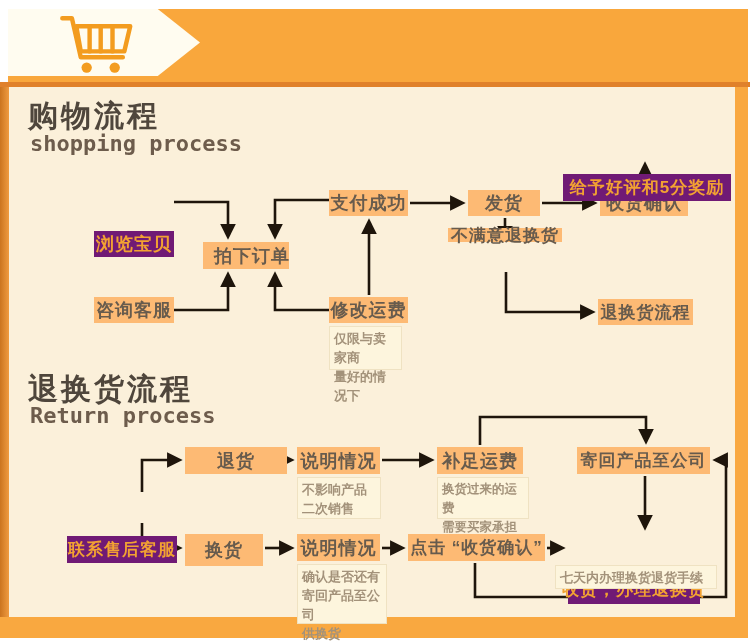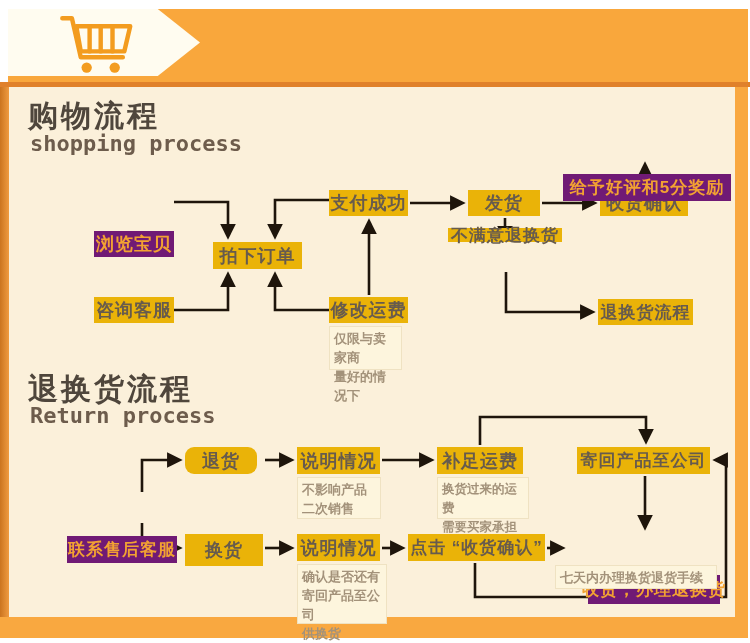--- a/index.html
+++ b/index.html
@@ -28,51 +28,51 @@
 
   
   .sec-title{position:absolute;font-size:30px;font-weight:bold;color:#4f463c;letter-spacing:3px;}
   .sec-sub{position:absolute;font-family:"DejaVu Sans Mono", monospace;font-weight:bold;
            font-size:22px;color:#6d5c4c;}
   #t-shop{left:28px;top:96px;}   #t-shop-sub{left:30px;top:131px;}
   #t-ret{left:28px;top:369px;}   #t-ret-sub{left:30px;top:403px;}
 
   
   .node{position:absolute;display:flex;align-items:center;justify-content:center;
-        background:#eab308;color:#675b4d;font-weight:bold;font-size:18px;
+        background:#fdba74;color:#675b4d;font-weight:bold;font-size:18px;
         letter-spacing:1px;white-space:nowrap;}
   .node.dark{background:#701a75;color:#f2a232;margin-top:42px;}
   .note{position:absolute;background:#fdf5dd;border:1px solid #efe2c2;color:#a3927a;
         font-weight:bold;font-size:13px;line-height:19px;padding:2px 4px;
         white-space:pre-line;text-align:left;box-sizing:border-box;}
 
   #n-browse{left:94px;top:189px;width:80px;height:26px;}
-  #n-order{left:213px;top:242px;width:89px;height:27px;}
+  #n-order{left:203px;top:242px;width:74px;height:27px;padding-left:12px;}
   #n-consult{left:94px;top:297px;width:80px;height:26px;}
   #n-pay{left:329px;top:190px;width:79px;height:26px;}
   #n-fee{left:329px;top:297px;width:79px;height:26px;}
   #note-fee{left:329px;top:326px;width:73px;height:44px;}
   #n-ship{left:468px;top:190px;width:72px;height:26px;}
   #n-unsat{left:448px;top:228px;width:114px;height:14px;font-size:17px;}
   #n-confirm{left:600px;top:190px;width:88px;height:26px;}
   #n-reward{left:563px;top:132px;width:168px;height:27px;font-size:17px;}
   #n-retflow{left:598px;top:299px;width:95px;height:26px;font-size:17px;}
 
   #n-contact{left:67px;top:494px;width:110px;height:27px;font-size:17px;}
-  #n-return{left:185px;top:447px;width:72px;height:27px;border-radius:9px;}
+  #n-return{left:185px;top:447px;width:102px;height:27px;}
   #n-explain1{left:297px;top:447px;width:83px;height:27px;}
   #note-explain1{left:297px;top:477px;width:84px;height:42px;}
   #n-makeup{left:437px;top:447px;width:86px;height:27px;}
   #note-makeup{left:437px;top:477px;width:92px;height:42px;font-size:12.5px;}
   #n-sendback{left:577px;top:447px;width:133px;height:27px;font-size:17px;}
   #n-exchange{left:185px;top:534px;width:78px;height:32px;}
   #n-explain2{left:297px;top:534px;width:83px;height:27px;}
   #note-explain2{left:297px;top:564px;width:90px;height:60px;}
   #n-apply{left:408px;top:534px;width:137px;height:27px;font-size:17px;}
-  #n-receive{left:588px;top:533px;width:132px;height:29px;font-size:17px;}
+  #n-receive{left:568px;top:533px;width:132px;height:29px;font-size:17px;}
   #note-receive{left:555px;top:565px;width:162px;height:24px;font-size:13px;}
 
   .connectors{position:absolute;left:0;top:0;pointer-events:none;}
 </style>
 </head>
 <body>
 
 <div class="stage">
 
   <div class="header-bar"></div>

